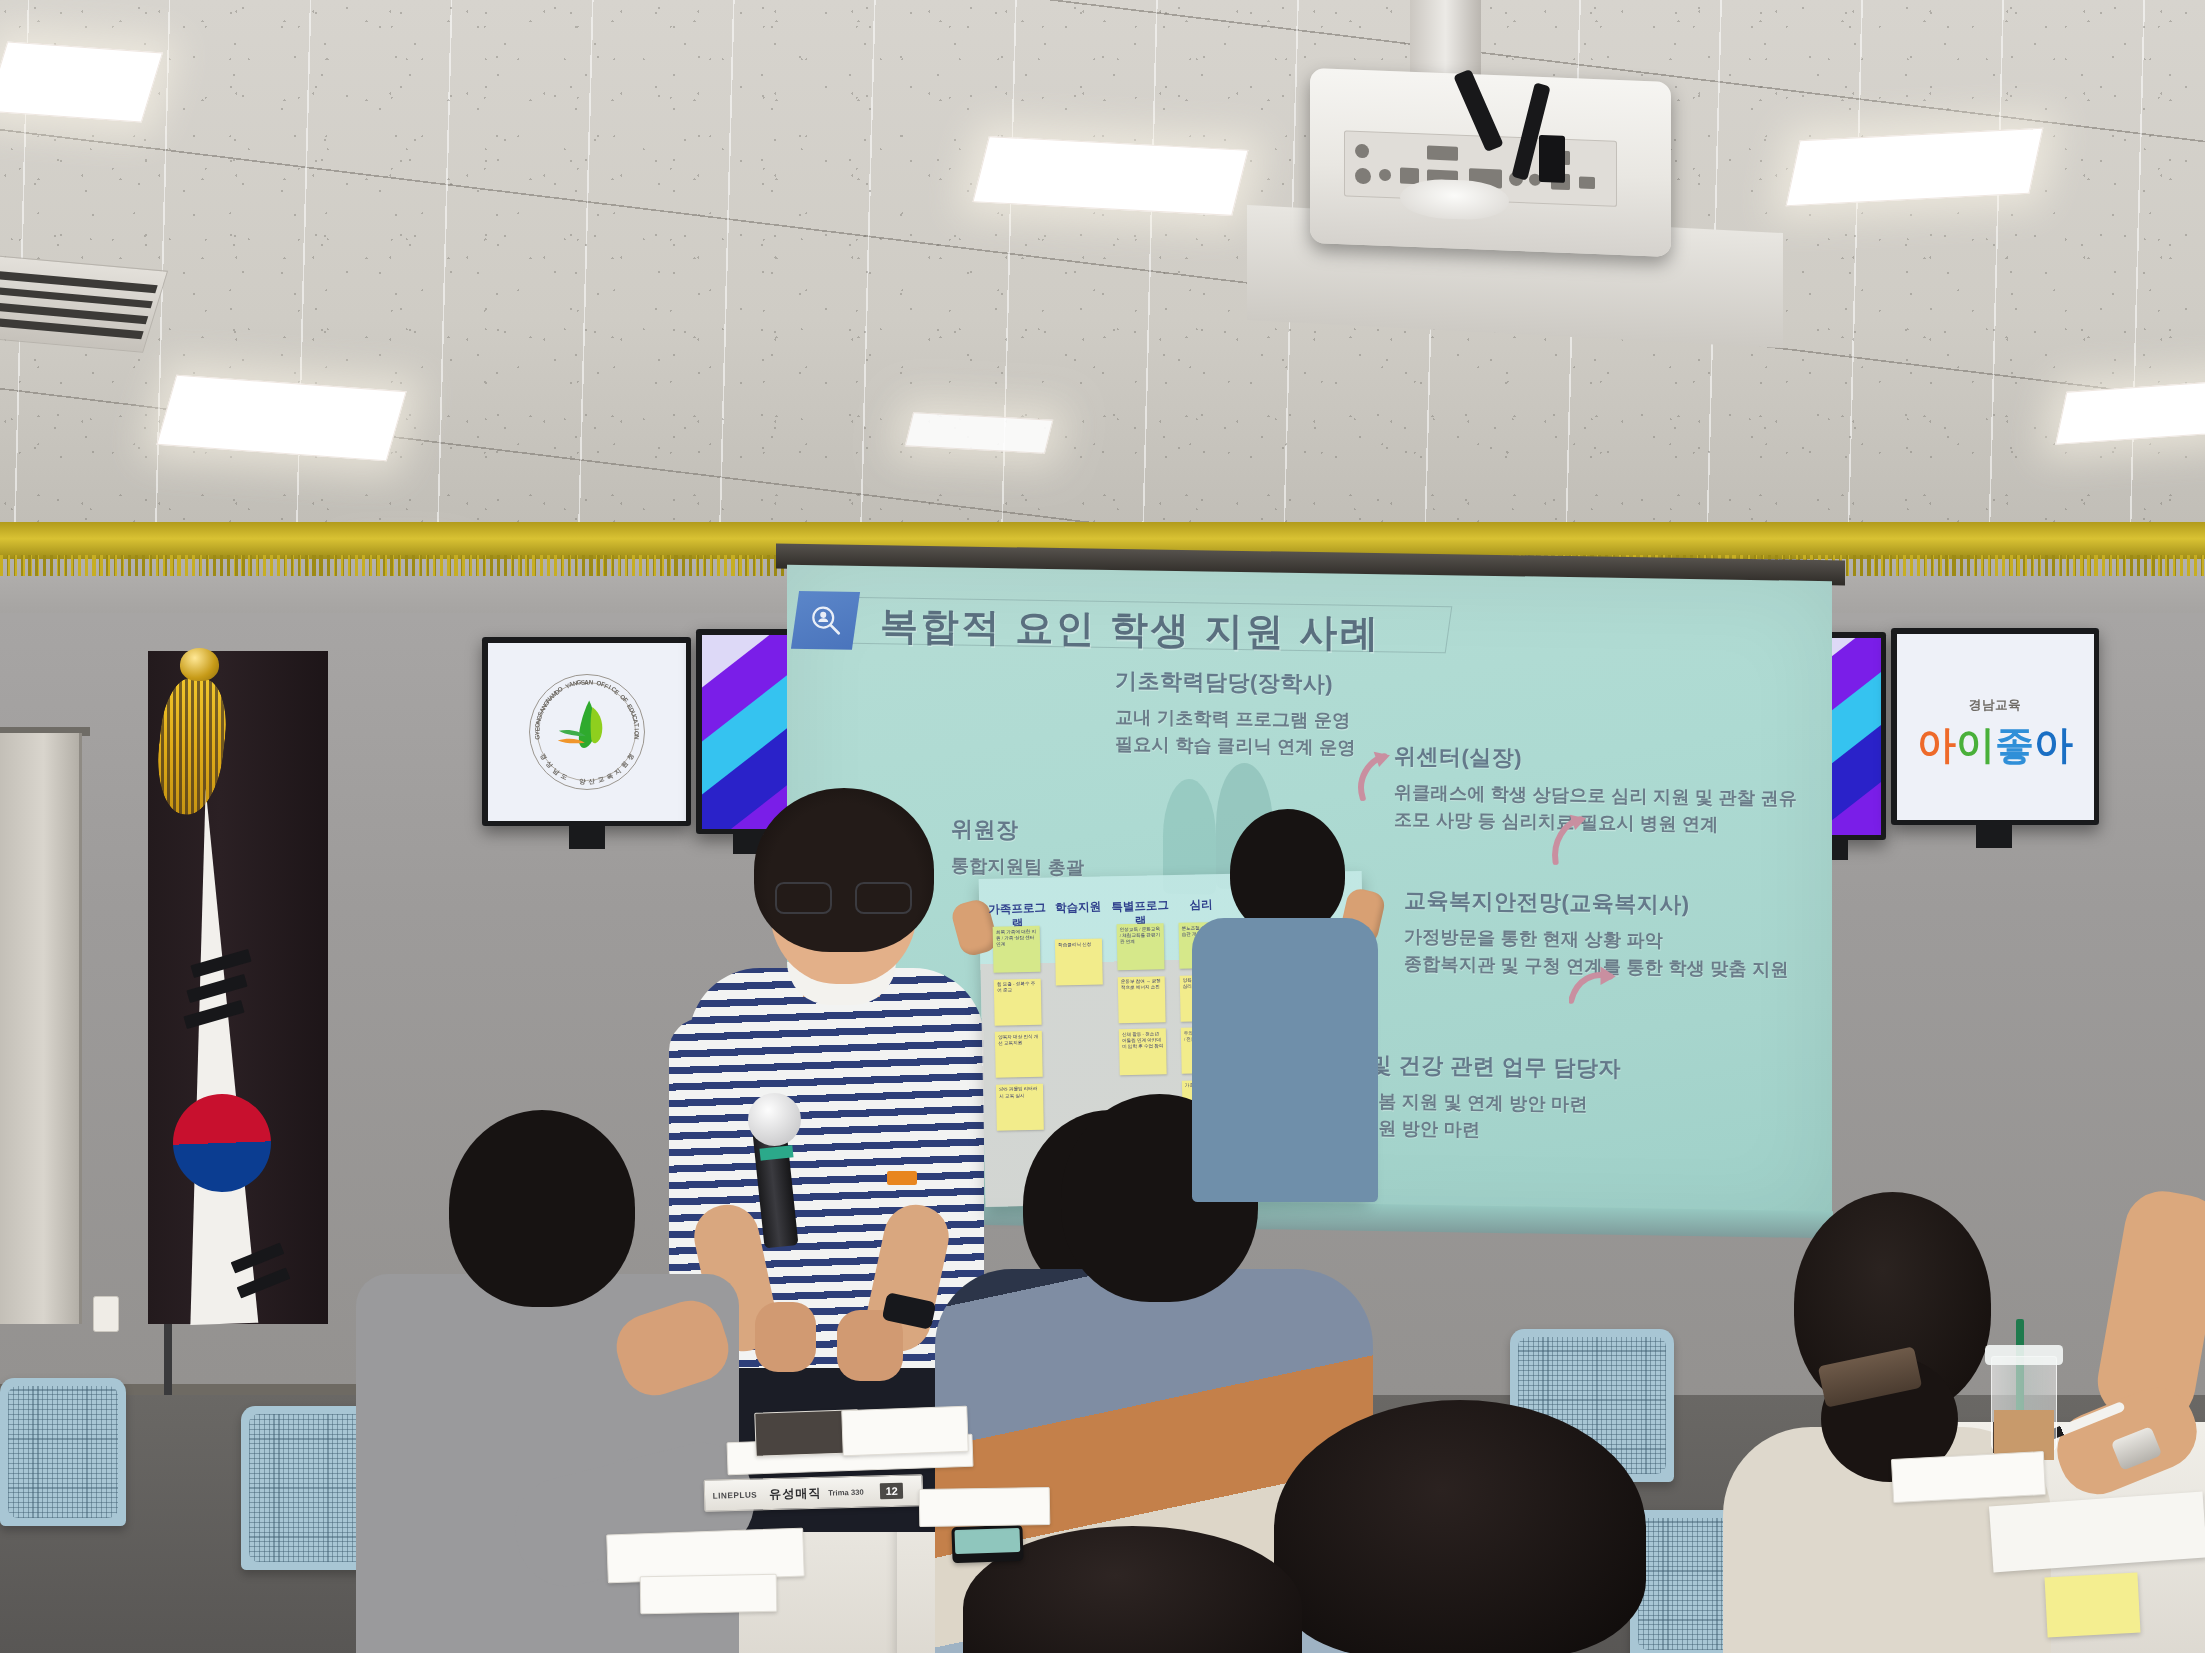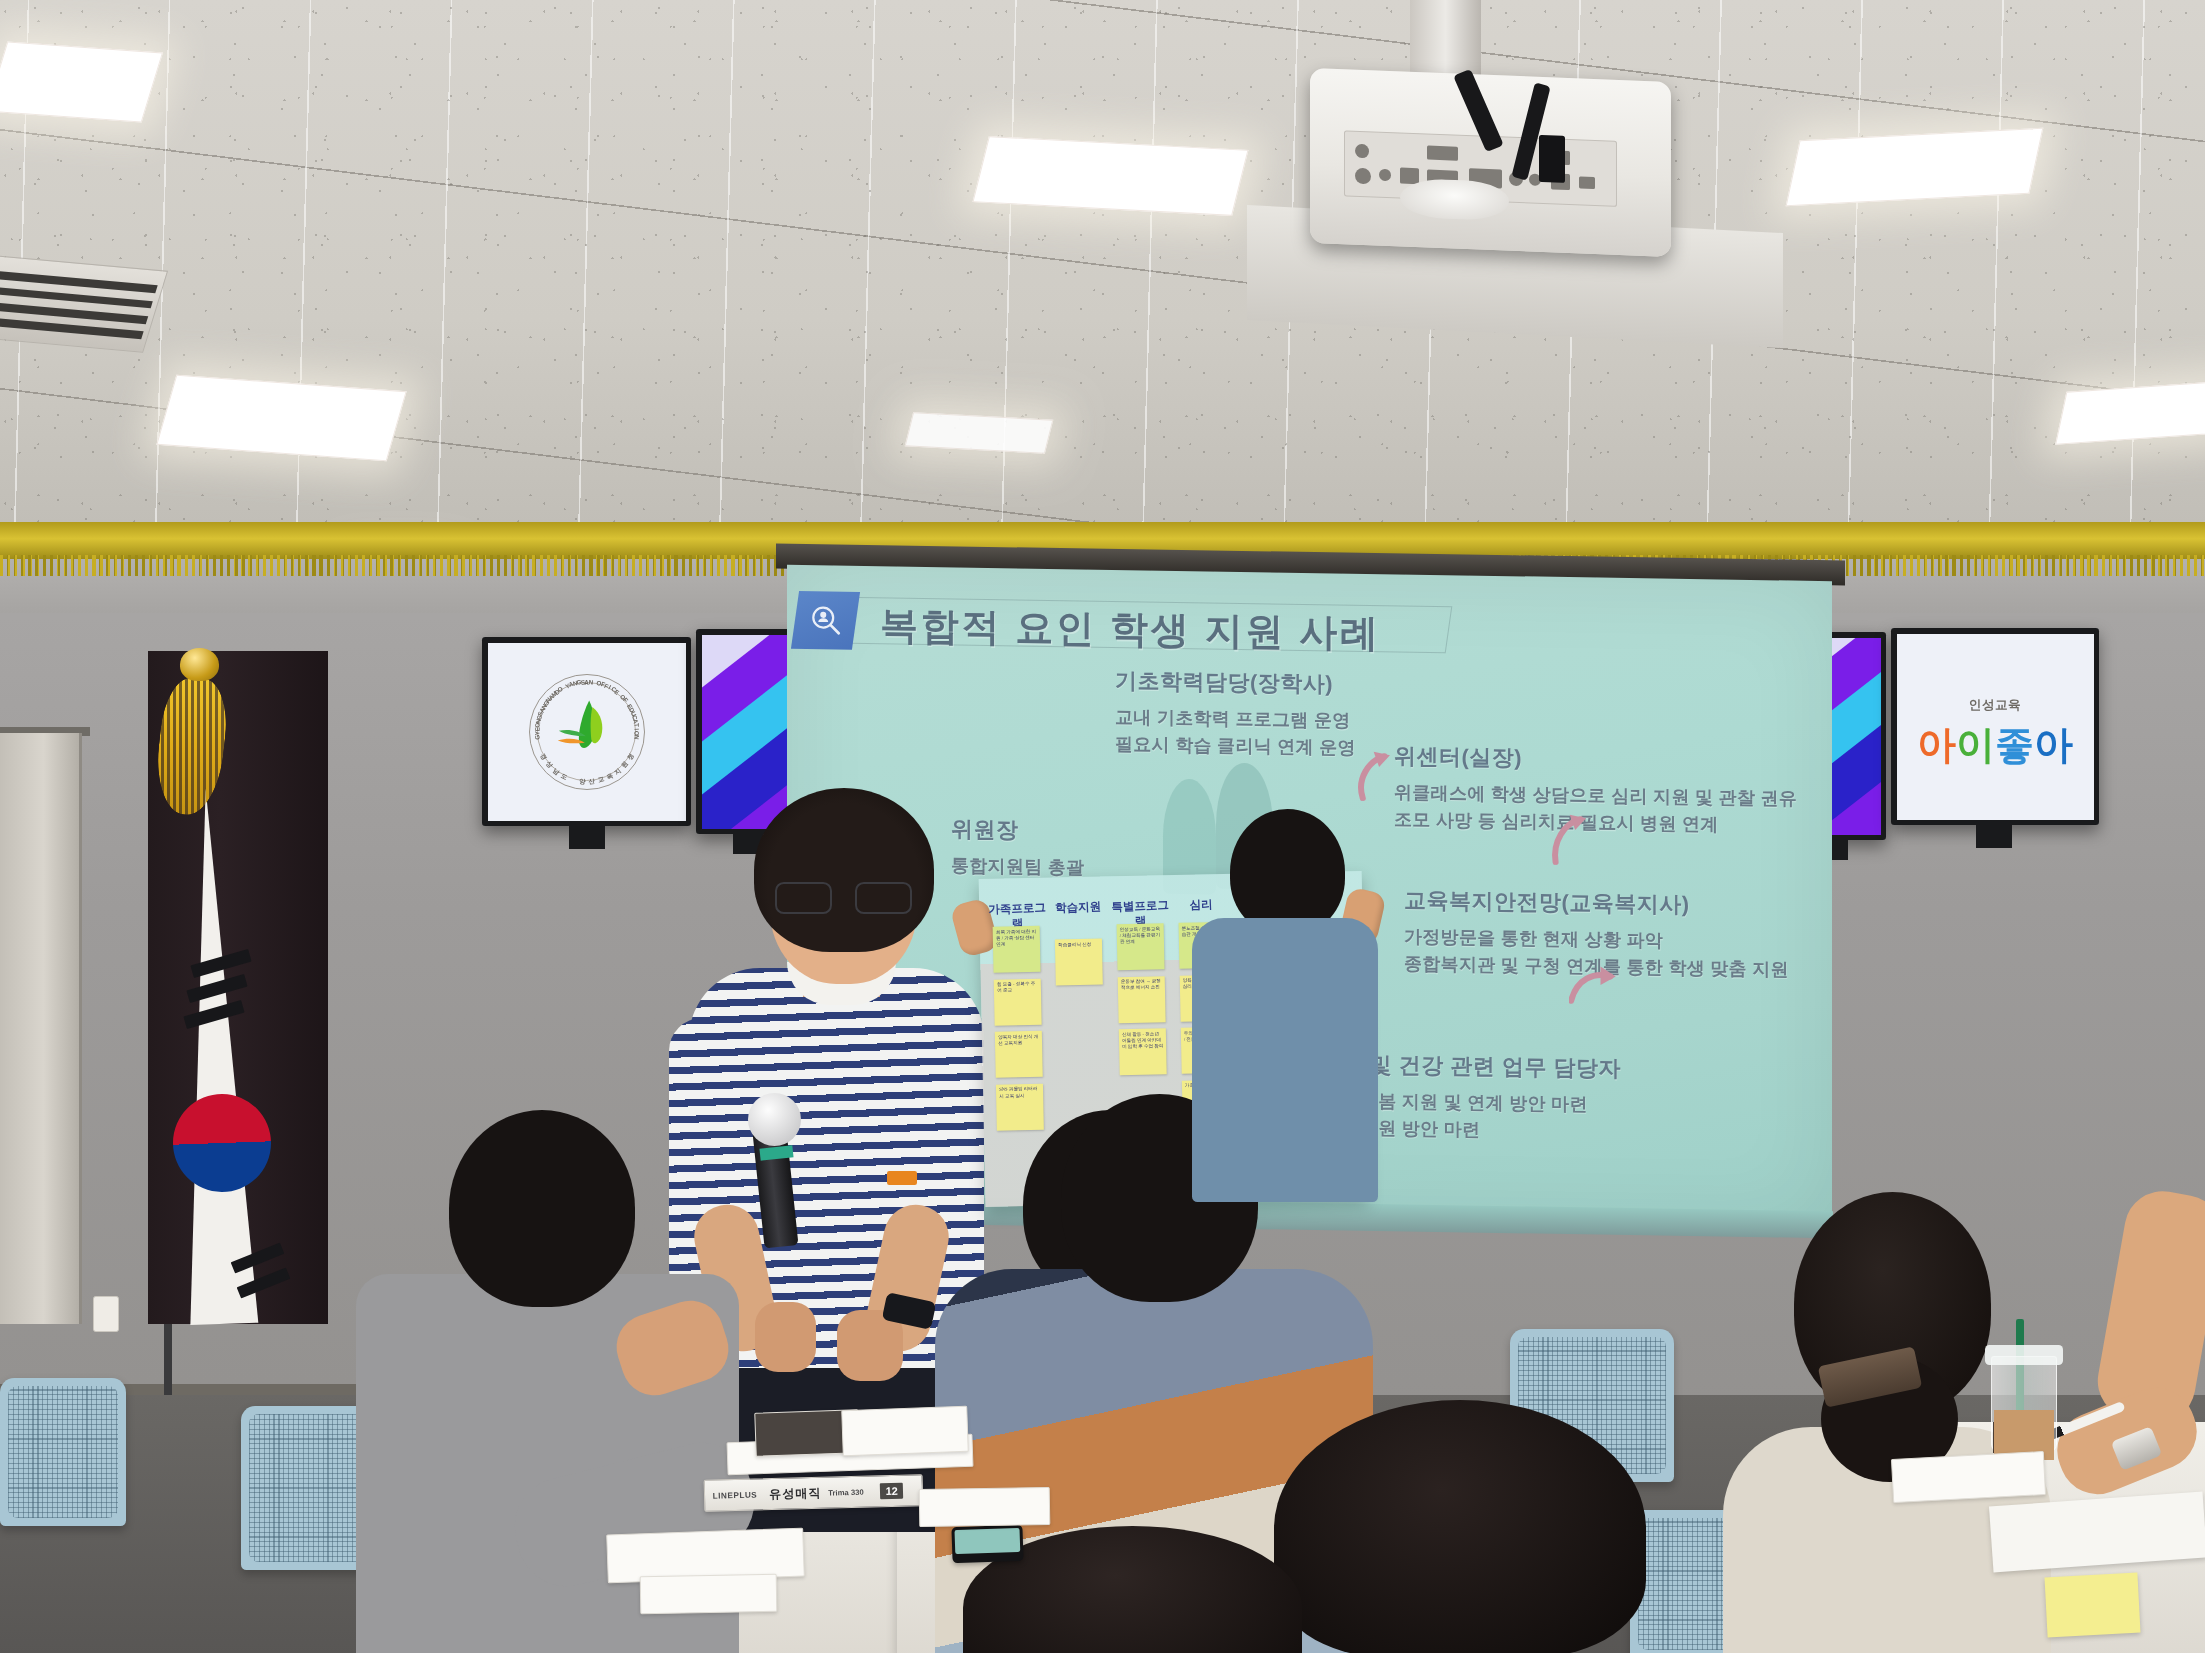--- a/index.html
+++ b/index.html
@@ -519,21 +519,21 @@
           <div class="zz c"></div>
           <div class="zz d"></div>
       </div>
     </div>
   </div>
   <div class="mon-stand" style="left:1817px;top:840px;width:31px;height:19.7px;"></div>
 
   <div class="monitor" id="monitor-right">
     <div class="mon-screen">
       <div class="logo-wrap">
-        <div class="logo-sub">인성교육</div>
+        <div class="logo-sub">경남교육</div>
         <div class="logo-main">
           <span class="c1">아</span><span class="c2">이</span><span class="c3">좋</span><span class="c4">아</span>
         </div>
       </div>
     </div>
   </div>
   <div class="mon-stand" style="left:1976px;top:825px;width:36px;height:23px;"></div>
 
   <div class="screen-casing-top"></div>
   <div id="projection-screen">

